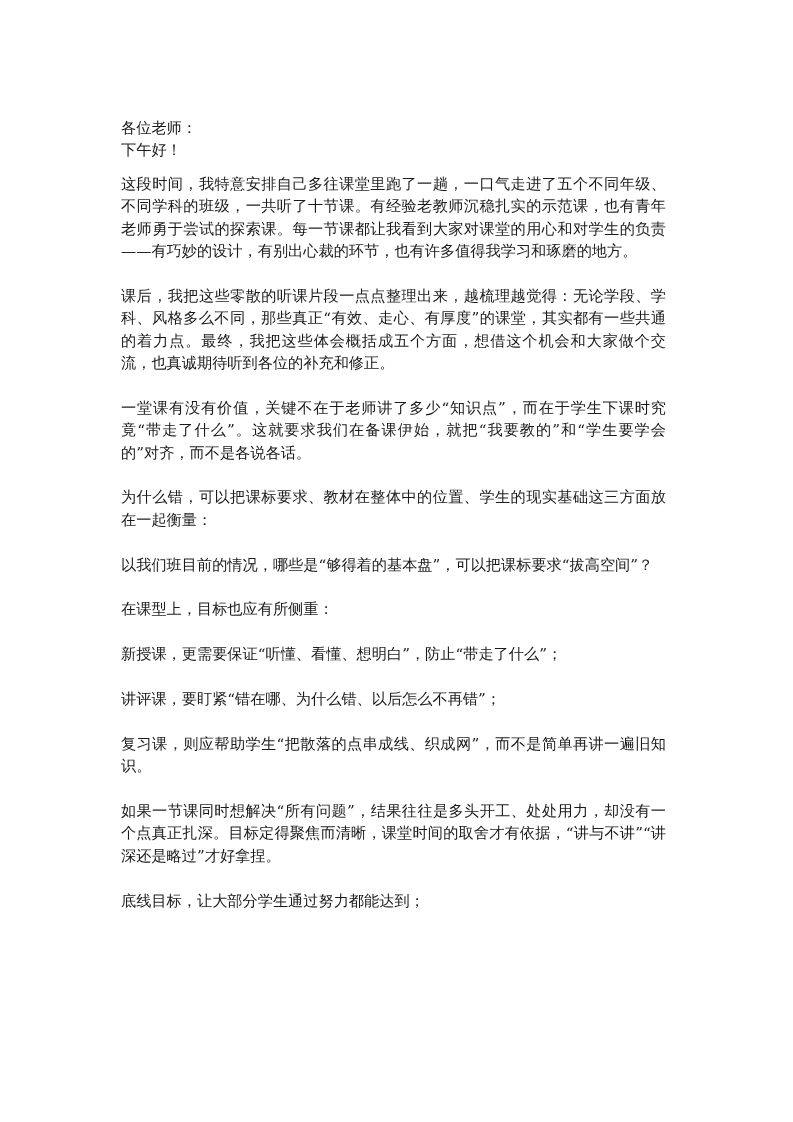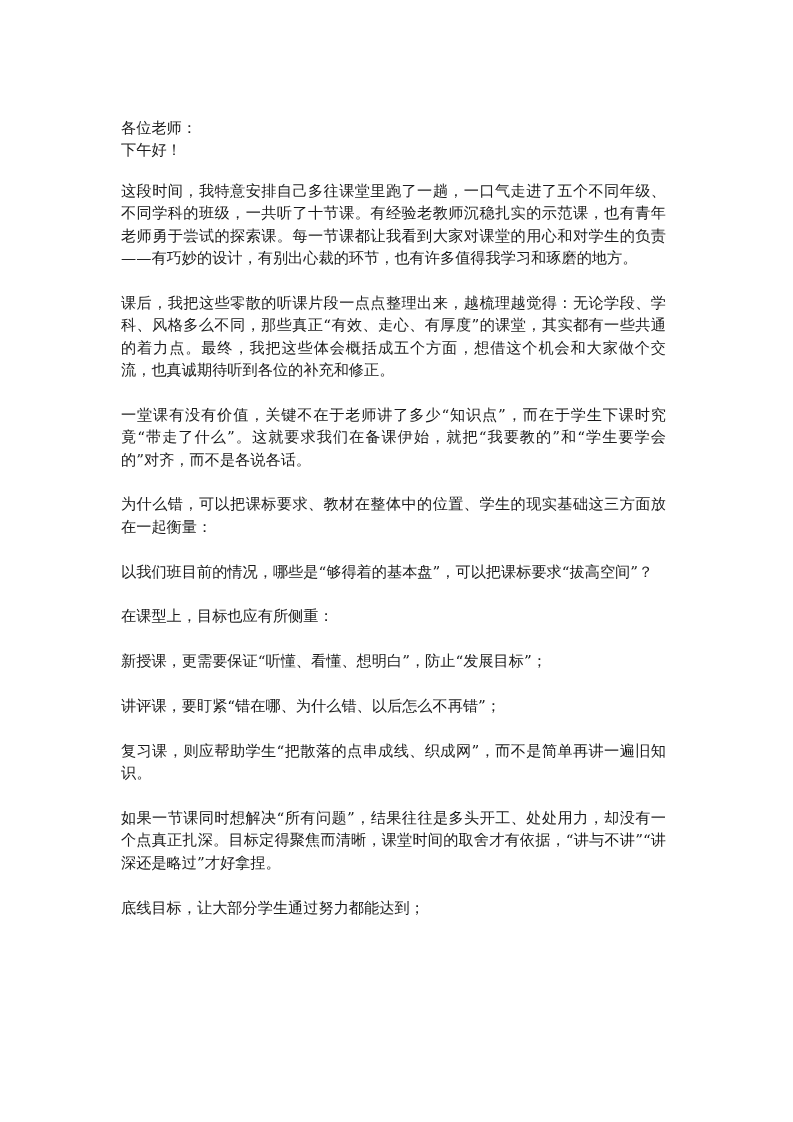--- a/index.html
+++ b/index.html
@@ -5,34 +5,34 @@
   html, body { margin: 0; padding: 0; background: #ffffff; }
   body { width: 793px; height: 1122px; position: relative; overflow: hidden; }
   .page {
     position: absolute; left: 121px; top: 117px; width: 545px;
     font-family: "DejaVu Serif", "Liberation Serif", serif;
     font-size: 15.2px; line-height: 22.4px; color: #1a1a1a;
     text-align: justify;
   }
   .salutation p { margin: 0; }
   .para { margin: 0 0 22.4px 0; text-align: justify; }
-  .greeting-block { margin-bottom: 18px; }
+  .greeting-block { margin-bottom: 11px; }
 </style>
 </head>
 <body>
 
 <div class="page">
   <div class="salutation greeting-block">
     <p>各位老师：</p>
     <p>下午好！</p>
   </div>
   <p class="para">这段时间，我特意安排自己多往课堂里跑了一趟，一口气走进了五个不同年级、不同学科的班级，一共听了十节课。有经验老教师沉稳扎实的示范课，也有青年老师勇于尝试的探索课。每一节课都让我看到大家对课堂的用心和对学生的负责——有巧妙的设计，有别出心裁的环节，也有许多值得我学习和琢磨的地方。</p>
   <p class="para">课后，我把这些零散的听课片段一点点整理出来，越梳理越觉得：无论学段、学科、风格多么不同，那些真正“有效、走心、有厚度”的课堂，其实都有一些共通的着力点。最终，我把这些体会概括成五个方面，想借这个机会和大家做个交流，也真诚期待听到各位的补充和修正。</p>
   <p class="para">一堂课有没有价值，关键不在于老师讲了多少“知识点”，而在于学生下课时究竟“带走了什么”。这就要求我们在备课伊始，就把“我要教的”和“学生要学会的”对齐，而不是各说各话。</p>
   <p class="para">为什么错，可以把课标要求、教材在整体中的位置、学生的现实基础这三方面放在一起衡量：</p>
   <p class="para">以我们班目前的情况，哪些是“够得着的基本盘”，可以把课标要求“拔高空间”？</p>
   <p class="para">在课型上，目标也应有所侧重：</p>
-  <p class="para">新授课，更需要保证“听懂、看懂、想明白”，防止“发展目标”；</p>
+  <p class="para">新授课，更需要保证“听懂、看懂、想明白”，防止“带走了什么”；</p>
   <p class="para">讲评课，要盯紧“错在哪、为什么错、以后怎么不再错”；</p>
   <p class="para">复习课，则应帮助学生“把散落的点串成线、织成网”，而不是简单再讲一遍旧知识。</p>
   <p class="para">如果一节课同时想解决“所有问题”，结果往往是多头开工、处处用力，却没有一个点真正扎深。目标定得聚焦而清晰，课堂时间的取舍才有依据，“讲与不讲”“讲深还是略过”才好拿捏。</p>
   <p class="para">底线目标，让大部分学生通过努力都能达到；</p>
 </div>
 
 </body></html>

